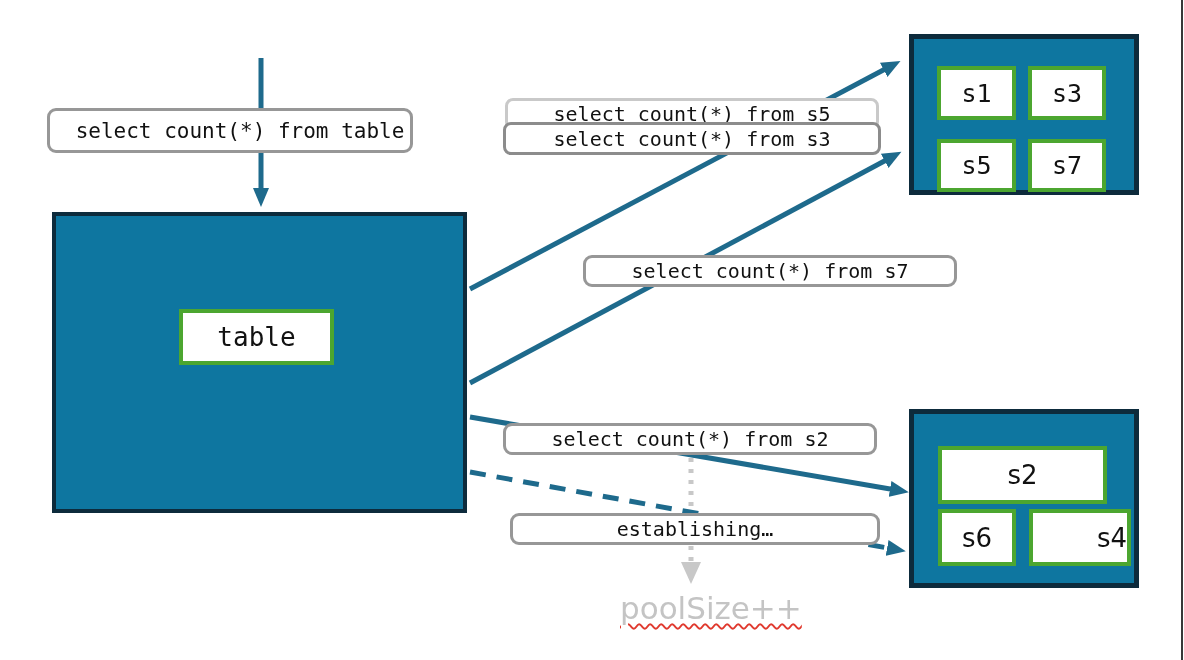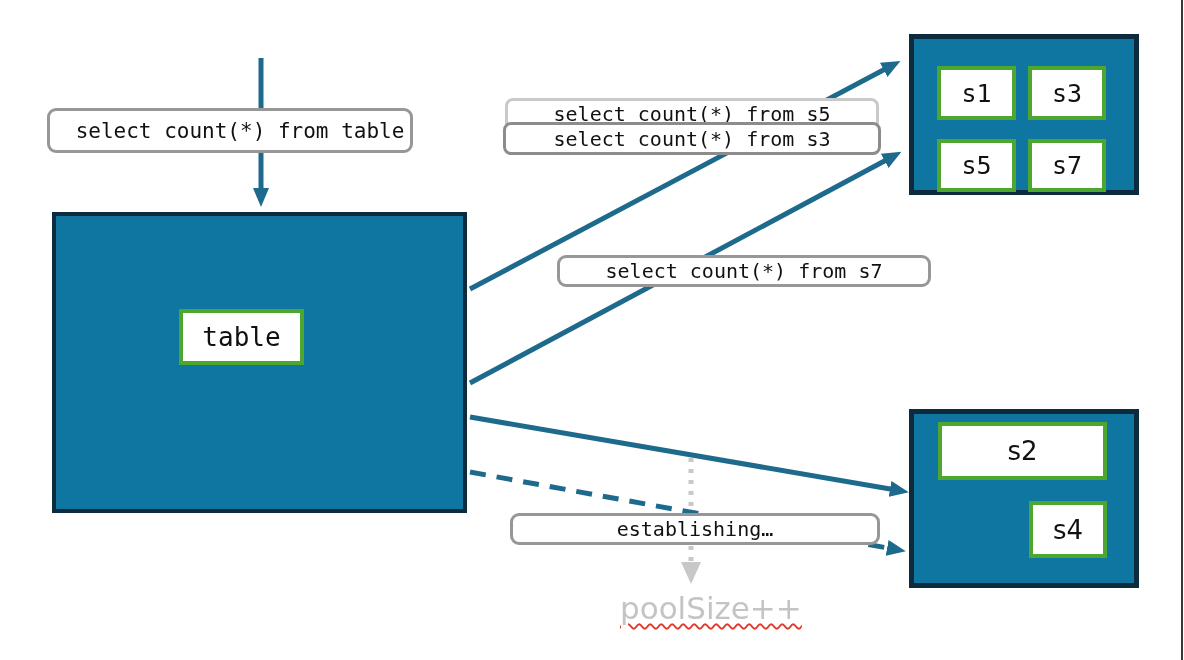--- a/index.html
+++ b/index.html
@@ -10,42 +10,42 @@
   .node{position:absolute;background:#0E76A0;border:4px solid #0D2B3C;box-sizing:border-box;}
   #table-node{left:52px;top:212px;width:415px;height:301px;}
   #pool-top{left:909px;top:34px;width:230px;height:161px;border-width:5px;}
   #pool-bottom{left:909px;top:409px;width:230px;height:179px;border-width:5px;}
 
   .shard{position:absolute;background:#ffffff;border:4px solid #4CA630;box-sizing:border-box;
          display:flex;align-items:center;justify-content:center;color:#111;}
   .shard.mono{font-family:"DejaVu Sans Mono", monospace;font-size:25px;}
   .shard.sans{font-family:"DejaVu Sans", sans-serif;font-size:26px;}
 
-  #table-inner{left:123px;top:93px;width:125px;height:56px;font-size:26px;
+  #table-inner{left:123px;top:93px;width:155px;height:56px;font-size:26px;
                font-family:"DejaVu Sans Mono", monospace;}
 
   
   .pt-r1{top:27px;height:54px;} .pt-r2{top:100px;height:53px;}
   .pt-c1{left:23px;width:79px;} .pt-c2{left:114px;width:78px;}
   
-  #shard-s2{left:24px;top:8px;width:169px;height:58px;text-align:right;}
+  #shard-s2{left:24px;top:32px;width:169px;height:58px;text-align:right;}
   #shard-s6{left:24px;top:95px;width:78px;height:57px;}
-  #shard-s4{left:115px;top:87px;width:78px;height:57px;}
+  #shard-s4{left:115px;top:95px;width:102px;height:57px;justify-content:flex-end;}
 
   
   #arrows{position:absolute;left:0;top:0;width:1184px;height:660px;pointer-events:none;}
 
   
   .qlabel{position:absolute;background:#ffffff;border:3px solid #979797;border-radius:9px;
           box-sizing:border-box;display:flex;align-items:center;justify-content:center;
           font-family:"DejaVu Sans Mono", monospace;font-size:20px;color:#111;white-space:nowrap;}
   #lbl-query-table{left:47px;top:108px;width:366px;height:45px;font-size:21px;padding-left:20px;}
   #lbl-query-s5{left:505px;top:98px;width:374px;height:32px;border-color:#C9C9C9;border-radius:8px;}
   #lbl-query-s3{left:503px;top:122px;width:378px;height:33px;border-color:#8C8C8C;border-radius:8px;text-align:right;}
-  #lbl-query-s7{left:557px;top:255px;width:374px;height:32px;justify-content:center;}
+  #lbl-query-s7{left:583px;top:255px;width:374px;height:32px;justify-content:center;}
   #lbl-query-s2{left:503px;top:423px;width:374px;height:32px;}
   #lbl-establishing{left:510px;top:513px;width:370px;height:32px;}
 
   
   #poolsize-text{position:absolute;left:620px;top:590px;width:150px;text-align:center;
       font-family:"DejaVu Sans", sans-serif;font-size:31px;color:#C4C4C4;
       text-decoration:underline wavy #E0392E 2px;text-underline-offset:4px;}
 
   
   #canvas-edge-line{position:absolute;left:1181px;top:0;width:2px;height:660px;background:#383838;}
@@ -73,20 +73,23 @@
       </div>
     <div class="shard mono pt-r2 pt-c2">
         <span>s7</span>
       </div>
   </div>
 
   <div class="node" id="pool-bottom">
     <div class="shard sans" id="shard-s2">
         <span>s2</span>
       </div>
+    <div class="shard sans" id="shard-s6">
+        <span>s6</span>
+      </div>
     <div class="shard sans" id="shard-s4">
         <span>s4</span>
       </div>
   </div>
 
   <svg id="arrows" viewBox="0 0 1184 660">
     <defs>
       <marker id="mTeal" markerUnits="userSpaceOnUse" markerWidth="20" markerHeight="17" refX="6" refY="8" orient="auto">
         <path d="M0,0 L19,8 L0,16 Z" fill="#1E6A8C"></path>
       </marker>
@@ -108,20 +111,23 @@
   </div>
   <div class="qlabel" id="lbl-query-s5">
     <span>select count(*) from s5</span>
   </div>
   <div class="qlabel" id="lbl-query-s3">
     <span>select count(*) from s3</span>
   </div>
   <div class="qlabel" id="lbl-query-s7">
     <span>select count(*) from s7</span>
   </div>
+  <div class="qlabel" id="lbl-query-s2">
+    <span>select count(*) from s2</span>
+  </div>
   <div class="qlabel" id="lbl-establishing">
     <span>establishing…</span>
   </div>
 
   <div id="poolsize-text">
     <span>poolSize++</span>
   </div>
 
   <div id="canvas-edge-line"></div>
 </div>

